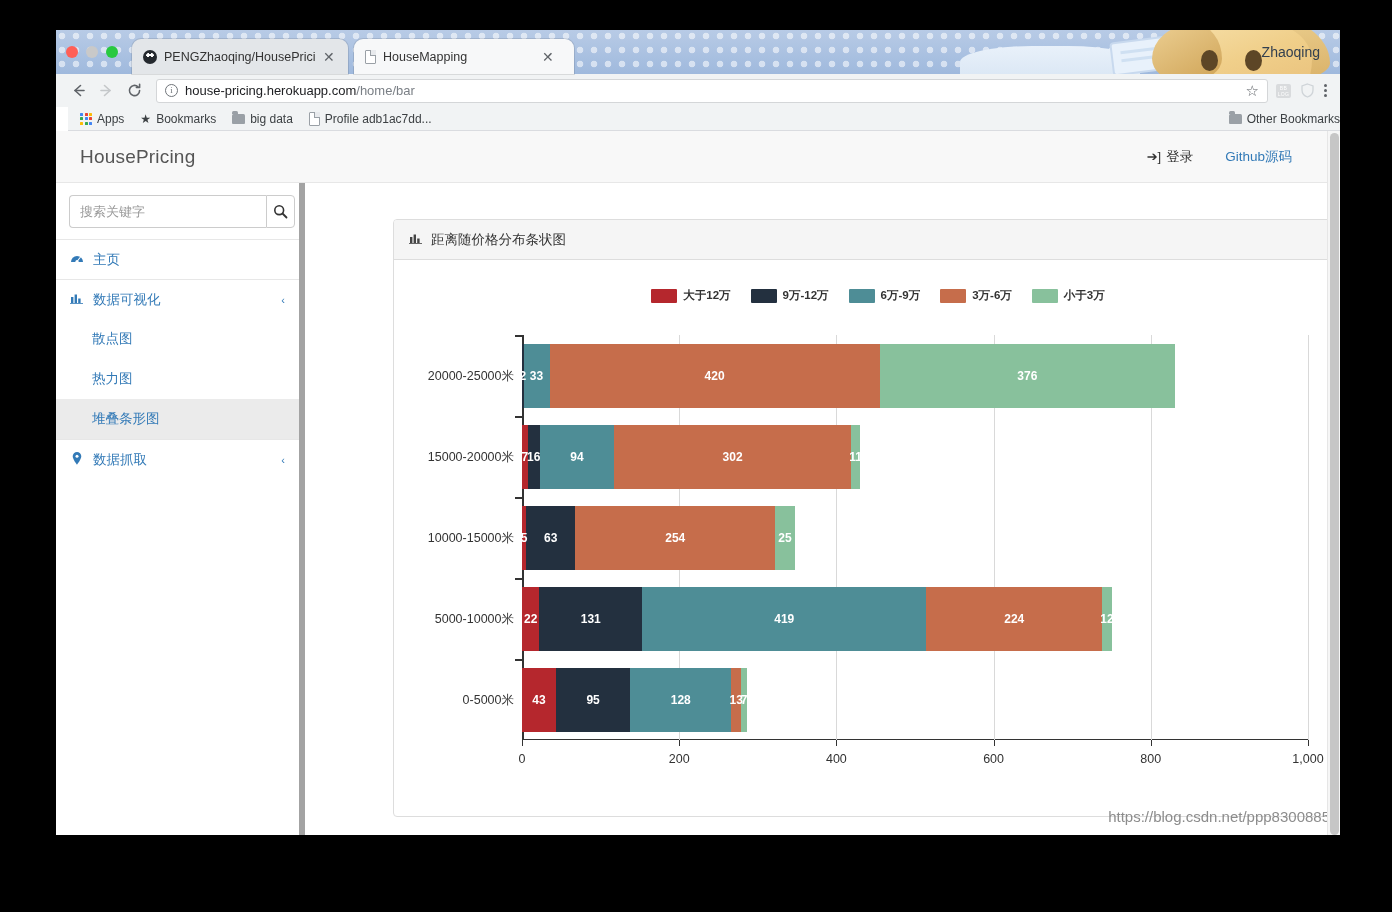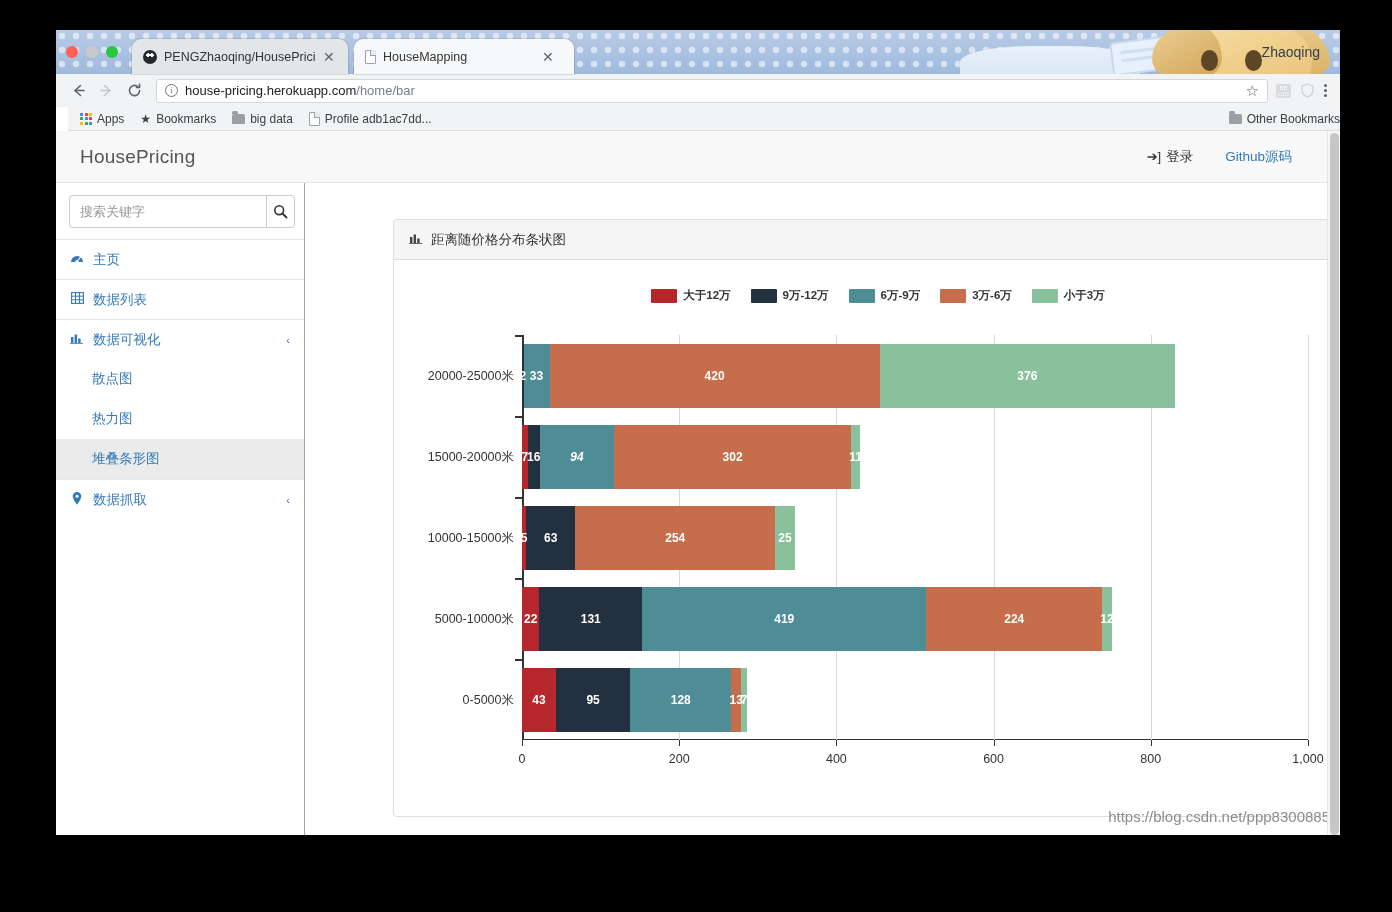--- a/index.html
+++ b/index.html
@@ -167,21 +167,21 @@
     display:flex; align-items:center; padding:0 24px;
   }
   .brand { font-size:19px; color:#555; letter-spacing:.2px; }
   .hdr-right { margin-left:auto; display:flex; align-items:center; gap:32px; padding-right:24px;}
   .hdr-link { font-size:13.5px; color:#333; display:flex; align-items:center; gap:5px; }
   .hdr-link.blue { color:#337ab7; }
   .signin-ic { font-size:13px; }
 
   .sidebar {
     position:absolute; left:0; top:52px; width:249px; bottom:0;
-    background:#fff; border-right:1px solid #a3a3a3;
+    background:#fff; border-right:6px solid #a3a3a3;
   }
   .search-wrap { padding:12px 13px 11px 13px; display:flex; }
   .search-input {
     flex:1; height:33px; border:1px solid #ccc; border-right:none;
     border-radius:4px 0 0 4px; padding:0 10px; font-size:13px; color:#666;
     outline:none; background:#fff; font-family:"Liberation Sans",sans-serif;
   }
   .search-input::placeholder{ color:#999; }
   .search-btn {
     width:38px; height:33px; border:1px solid #ccc; background:#fff;
@@ -398,29 +398,20 @@
           <span class="nav-ic">
             <svg width="14" height="12" viewBox="0 0 14 12">
                 <path d="M1 10a6 6 0 1 1 12 0z" fill="#337ab7"></path>
                 <circle cx="7" cy="9.5" r="1.6" fill="#fff"></circle>
                 <path d="M7 9.5 L10.5 5" stroke="#fff" stroke-width="1.1"></path>
               </svg>
           </span>
           <span>主页</span>
         </div>
 
-        <div class="nav-item">
-          <span class="nav-ic">
-            <svg width="13" height="12" viewBox="0 0 13 12">
-                <rect x=".6" y=".6" width="11.8" height="10.8" fill="none" stroke="#337ab7" stroke-width="1.1"></rect>
-                <path d="M.6 4.2H12.4M.6 7.8H12.4M4.5.6V11.4M8.5.6V11.4" stroke="#337ab7" stroke-width="1"></path>
-              </svg>
-          </span>
-          <span>数据列表</span>
-        </div>
 
         <div class="nav-item">
           <span class="nav-ic">
             <svg width="14" height="12" viewBox="0 0 14 12">
                 <rect x="1" y="5" width="2.4" height="6" fill="#337ab7"></rect>
                 <rect x="4.6" y="2.5" width="2.4" height="8.5" fill="#337ab7"></rect>
                 <rect x="8.2" y="6.5" width="2.4" height="4.5" fill="#337ab7"></rect>
                 <rect x="0" y="11.2" width="13" height="1" fill="#337ab7"></rect>
               </svg>
           </span>
@@ -562,21 +553,21 @@
                 </div>
                 <div class="ytick" style="top: 162px;"></div>
                 <div class="row" style="top: 89.5px; height: 64px;">
                   <div class="cat">15000-20000米</div>
                   <div class="seg" style="width: 5.502px; background: rgb(181, 39, 45);">
                     <span>7</span>
                   </div>
                   <div class="seg" style="width: 12.576px; background: rgb(35, 48, 63);">
                     <span>16</span>
                   </div>
-                  <div class="seg" style="width: 73.884px; background: rgb(78, 141, 150); font-style: italic;">
+                  <div class="seg" style="width: 73.884px; background: rgb(78, 141, 150);">
                     <span>94</span>
                   </div>
                   <div class="seg" style="width: 237.372px; background: rgb(198, 109, 75);">
                     <span>302</span>
                   </div>
                   <div class="seg" style="width: 8.646px; background: rgb(136, 193, 156);">
                     <span>11</span>
                   </div>
                 </div>
                 <div class="ytick" style="top: 81px;"></div>

